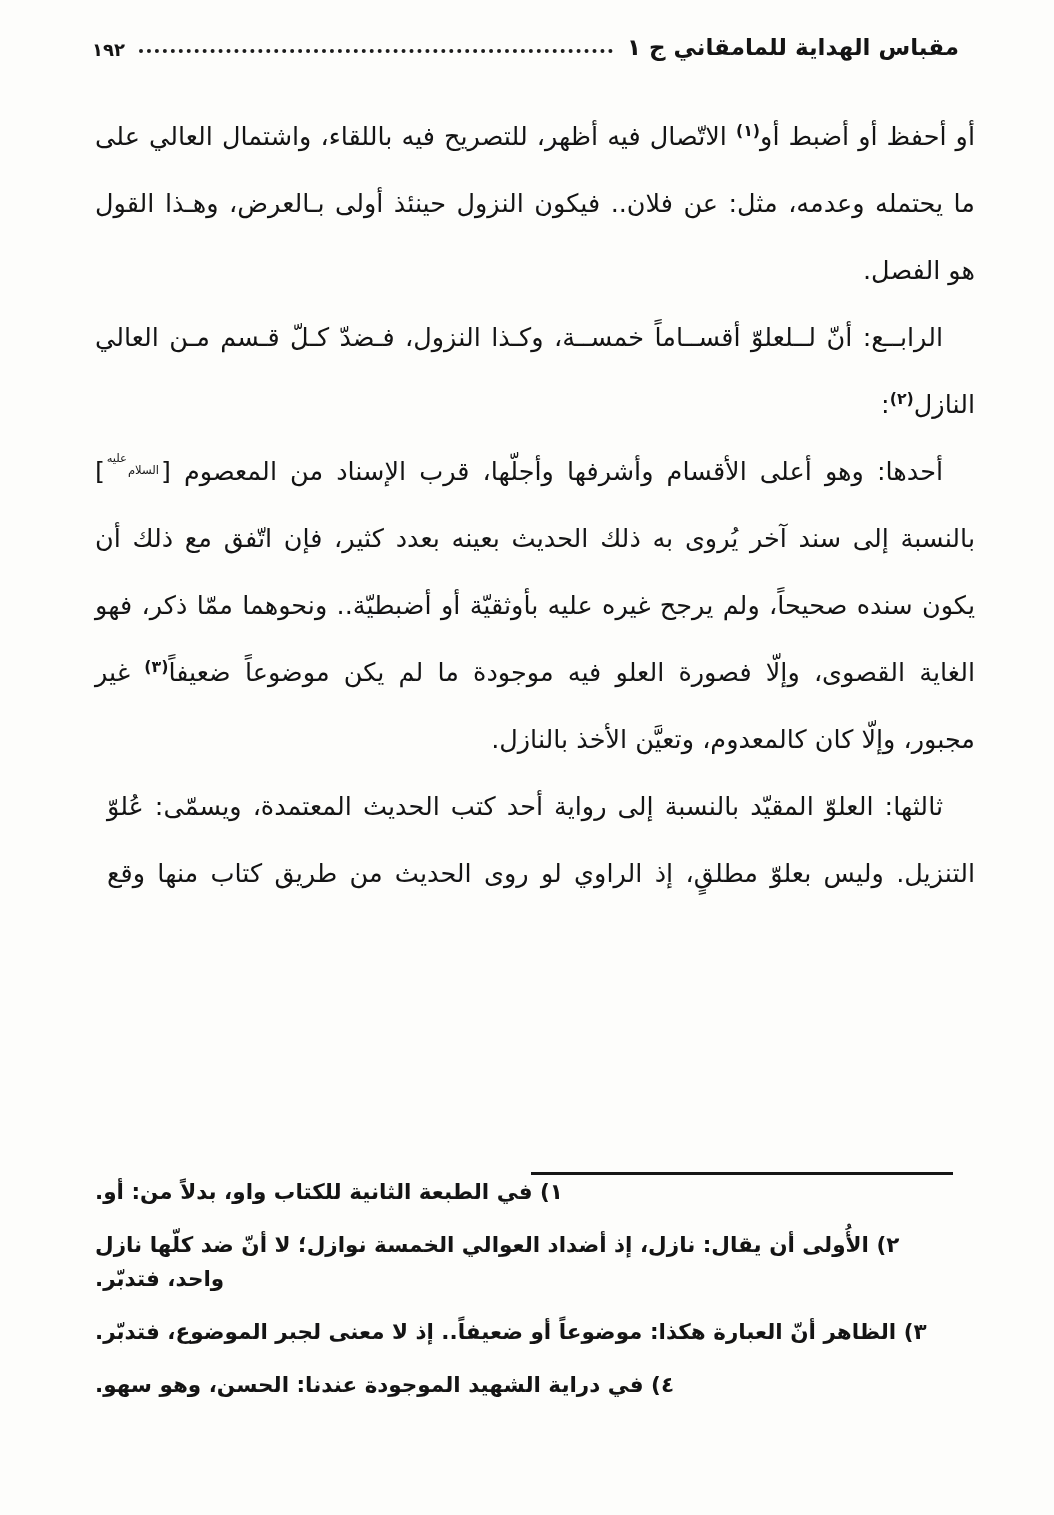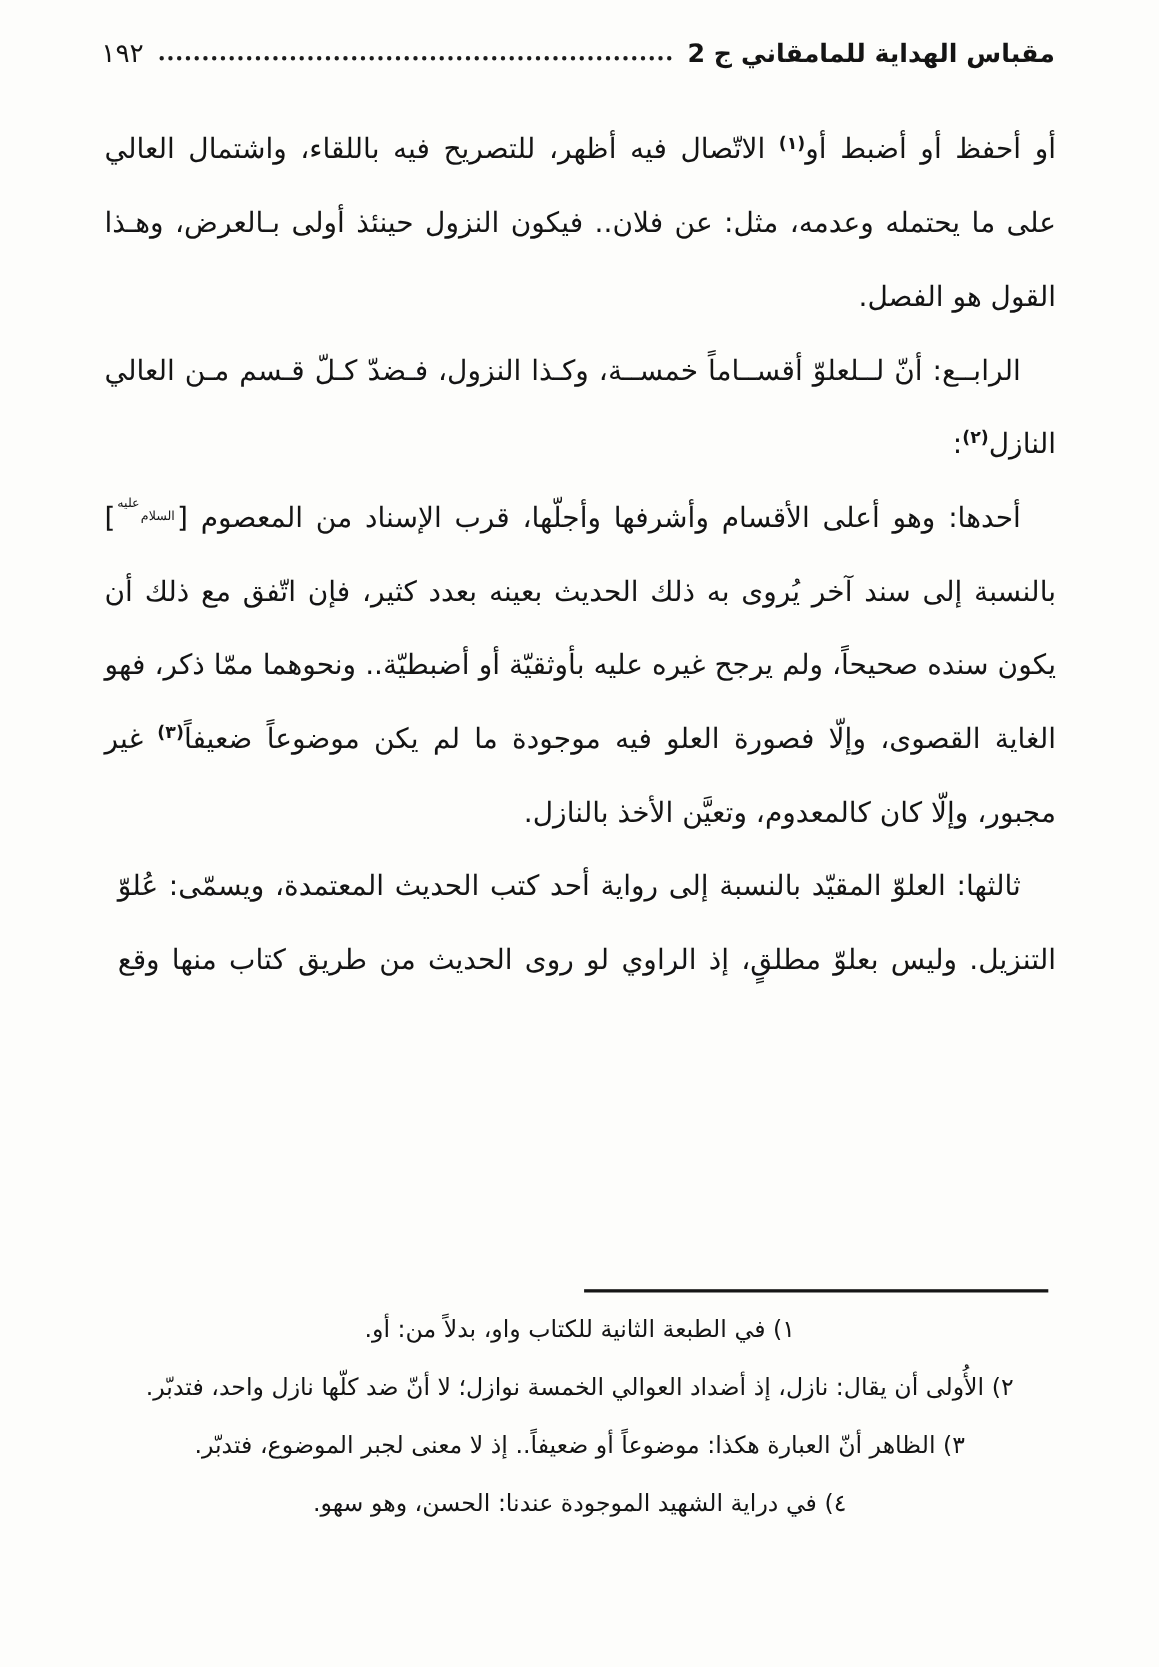--- a/index.html
+++ b/index.html
@@ -30,28 +30,28 @@
     white-space: nowrap;
   }
   .running-head .title { letter-spacing: 0; }
   .running-head .leader {
     flex: 1 1 auto;
     border-bottom: 4px dotted #1c1c1c;
     margin: 0 14px 7px 14px;
     height: 1px;
   }
   .running-head .page-no {
-    font-size: 24px;
-    font-weight: normal;
+    font-size: 18px;
+    font-weight: bold;
   }
   
   .body-text {
     position: absolute;
     top: 103px;
-    right: 94px;
+    right: 79px;
     left: 95px;
     direction: rtl;
     text-align: justify;
     font-size: 25.5px;
     line-height: 67px;
     font-weight: 500;
   }
   .body-text p {
     margin: 0;
     padding: 0;
@@ -83,39 +83,38 @@
     direction: rtl;
   }
   .fn-divider {
     width: 422px;
     height: 0;
     border-top: 3px solid #161616;
     margin-left: auto;  
     margin-right: 6px;
   }
   .fn-list {
-    margin-top: 17px;
     font-size: 21.5px;
-    font-weight: normal;
+    font-weight: bold;
     line-height: 34px;
-    text-align: center;
+    text-align: left;
   }
   .fn {
     margin-bottom: 19px;
     white-space: nowrap;
   }
   .fn .fn-text { white-space: normal; }
 </style>
 </head>
 <body>
 
 <div class="page">
 
   <div class="running-head">
-    <span class="title">مقباس الهداية للمامقاني ج 2</span>
+    <span class="title">مقباس الهداية للمامقاني ج ١</span>
     <span class="leader"></span>
     <span class="page-no">١٩٢</span>
   </div>
 
   <div class="body-text" id="paragraphs">
       <p><span>أو أحفظ أو أضبط أو</span><sup class="ref">(١)</sup><span> الاتّصال فيه أظهر، للتصريح فيه باللقاء، واشتمال العالي على ما يحتمله وعدمه، مثل: عن فلان.. فيكون النزول حينئذ أولى بـالعرض، وهـذا القول هو الفصل.</span></p>
       <p class="indent"><span>الرابــع: أنّ لــلعلوّ أقســاماً خمســة، وكـذا النزول، فـضدّ كـلّ قـسم مـن العالي النازل</span><sup class="ref">(٢)</sup><span>:</span></p>
       <p class="indent"><span>أحدها: وهو أعلى الأقسام وأشرفها وأجلّها، قرب الإسناد من المعصوم [</span><span class="honorific">عليه السلام</span><span>] بالنسبة إلى سند آخر يُروى به ذلك الحديث بعينه بعدد كثير، فإن اتّفق مع ذلك أن يكون سنده صحيحاً، ولم يرجح غيره عليه بأوثقيّة أو أضبطيّة.. ونحوهما ممّا ذكر، فهو الغاية القصوى، وإلّا فصورة العلو فيه موجودة ما لم يكن موضوعاً ضعيفاً</span><sup class="ref">(٣)</sup><span> غير مجبور، وإلّا كان كالمعدوم، وتعيَّن الأخذ بالنازل.</span></p>
       <p class="indent justify-last"><span>ثالثها: العلوّ المقيّد بالنسبة إلى رواية أحد كتب الحديث المعتمدة، ويسمّى: عُلوّ التنزيل. وليس بعلوّ مطلقٍ، إذ الراوي لو روى الحديث من طريق كتاب منها وقع</span></p>
     </div>

